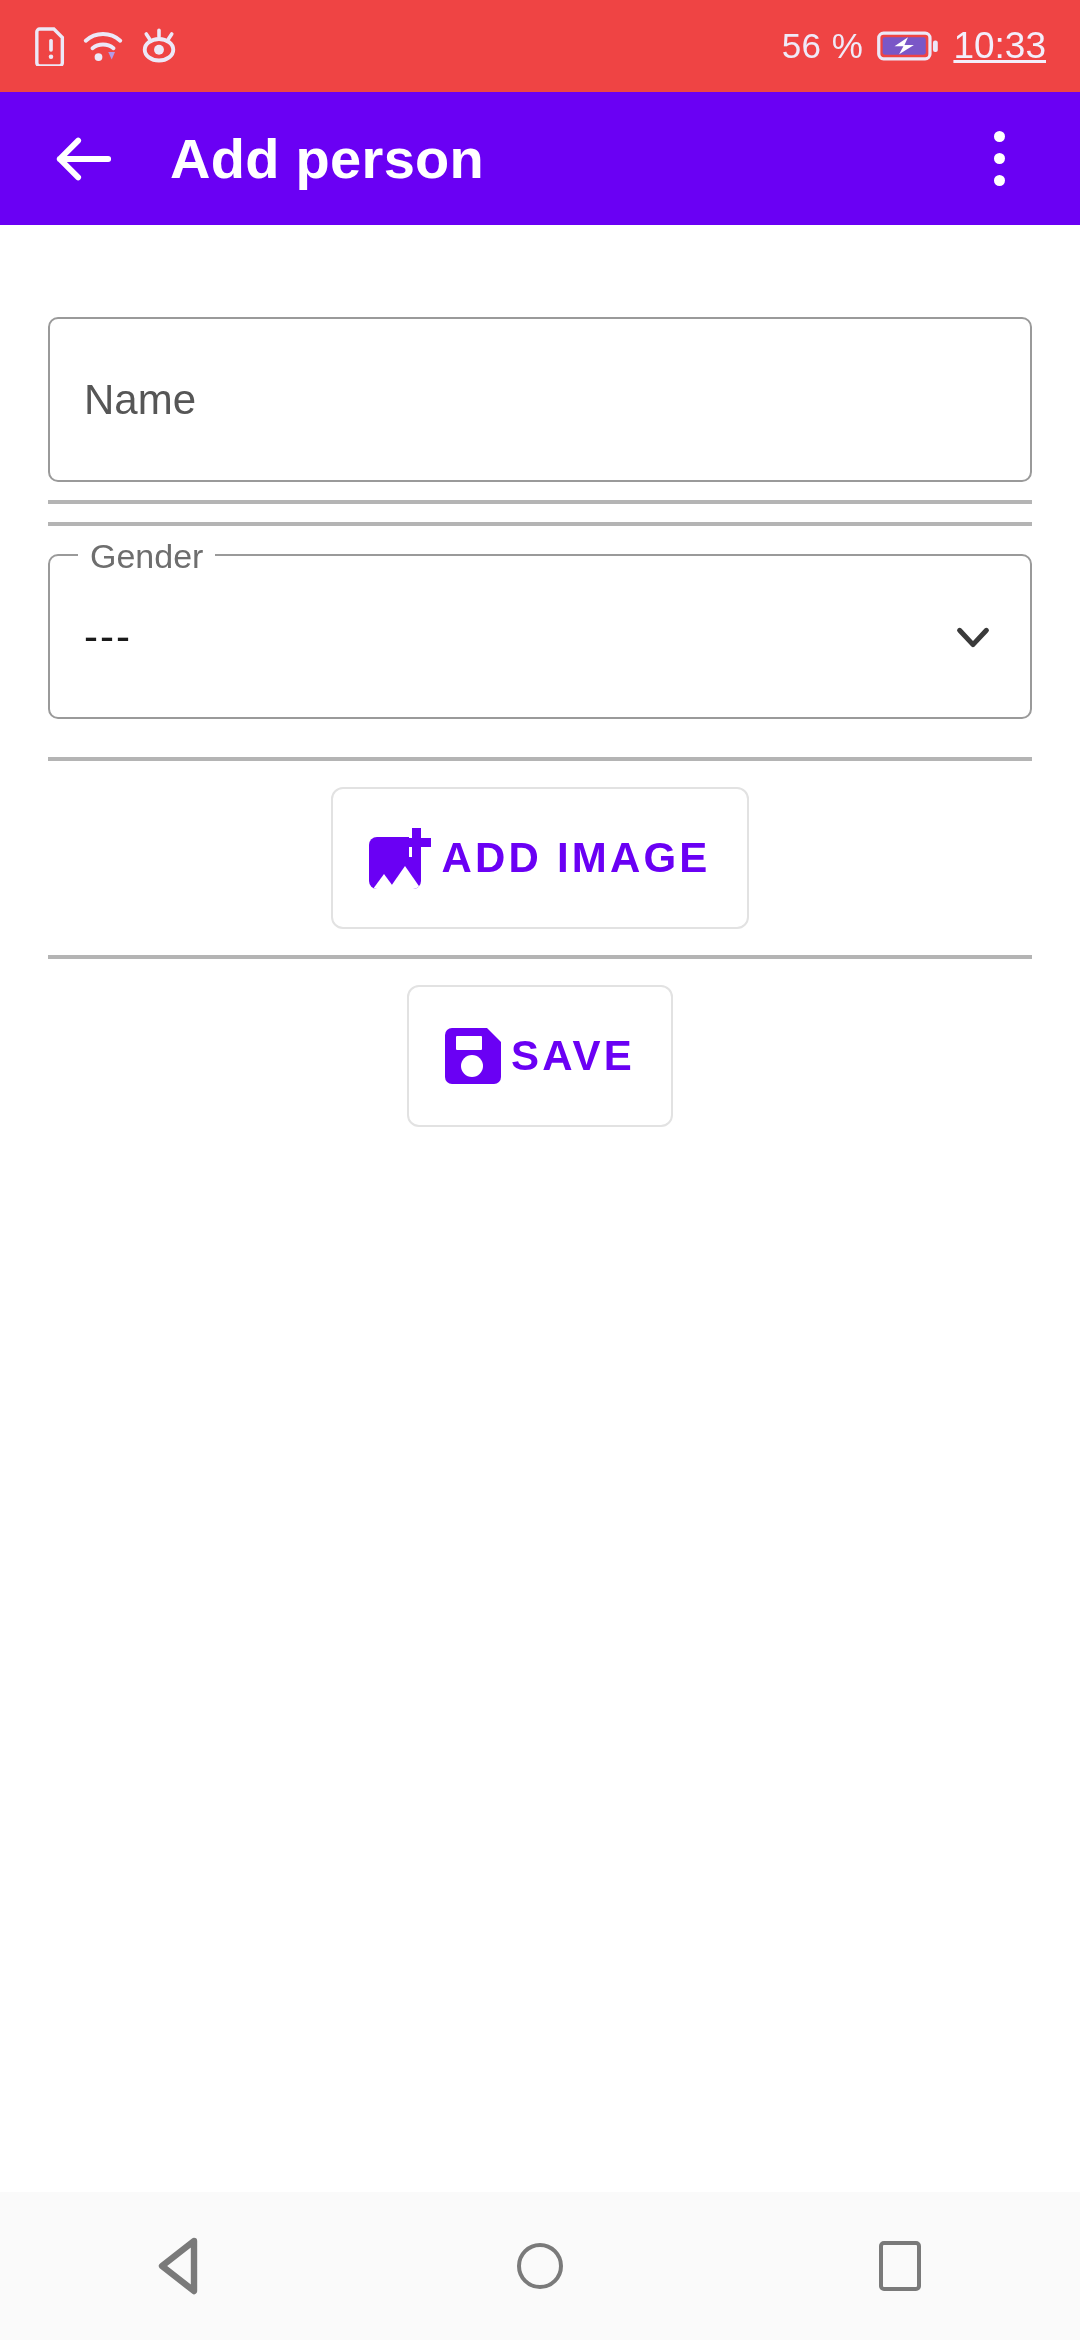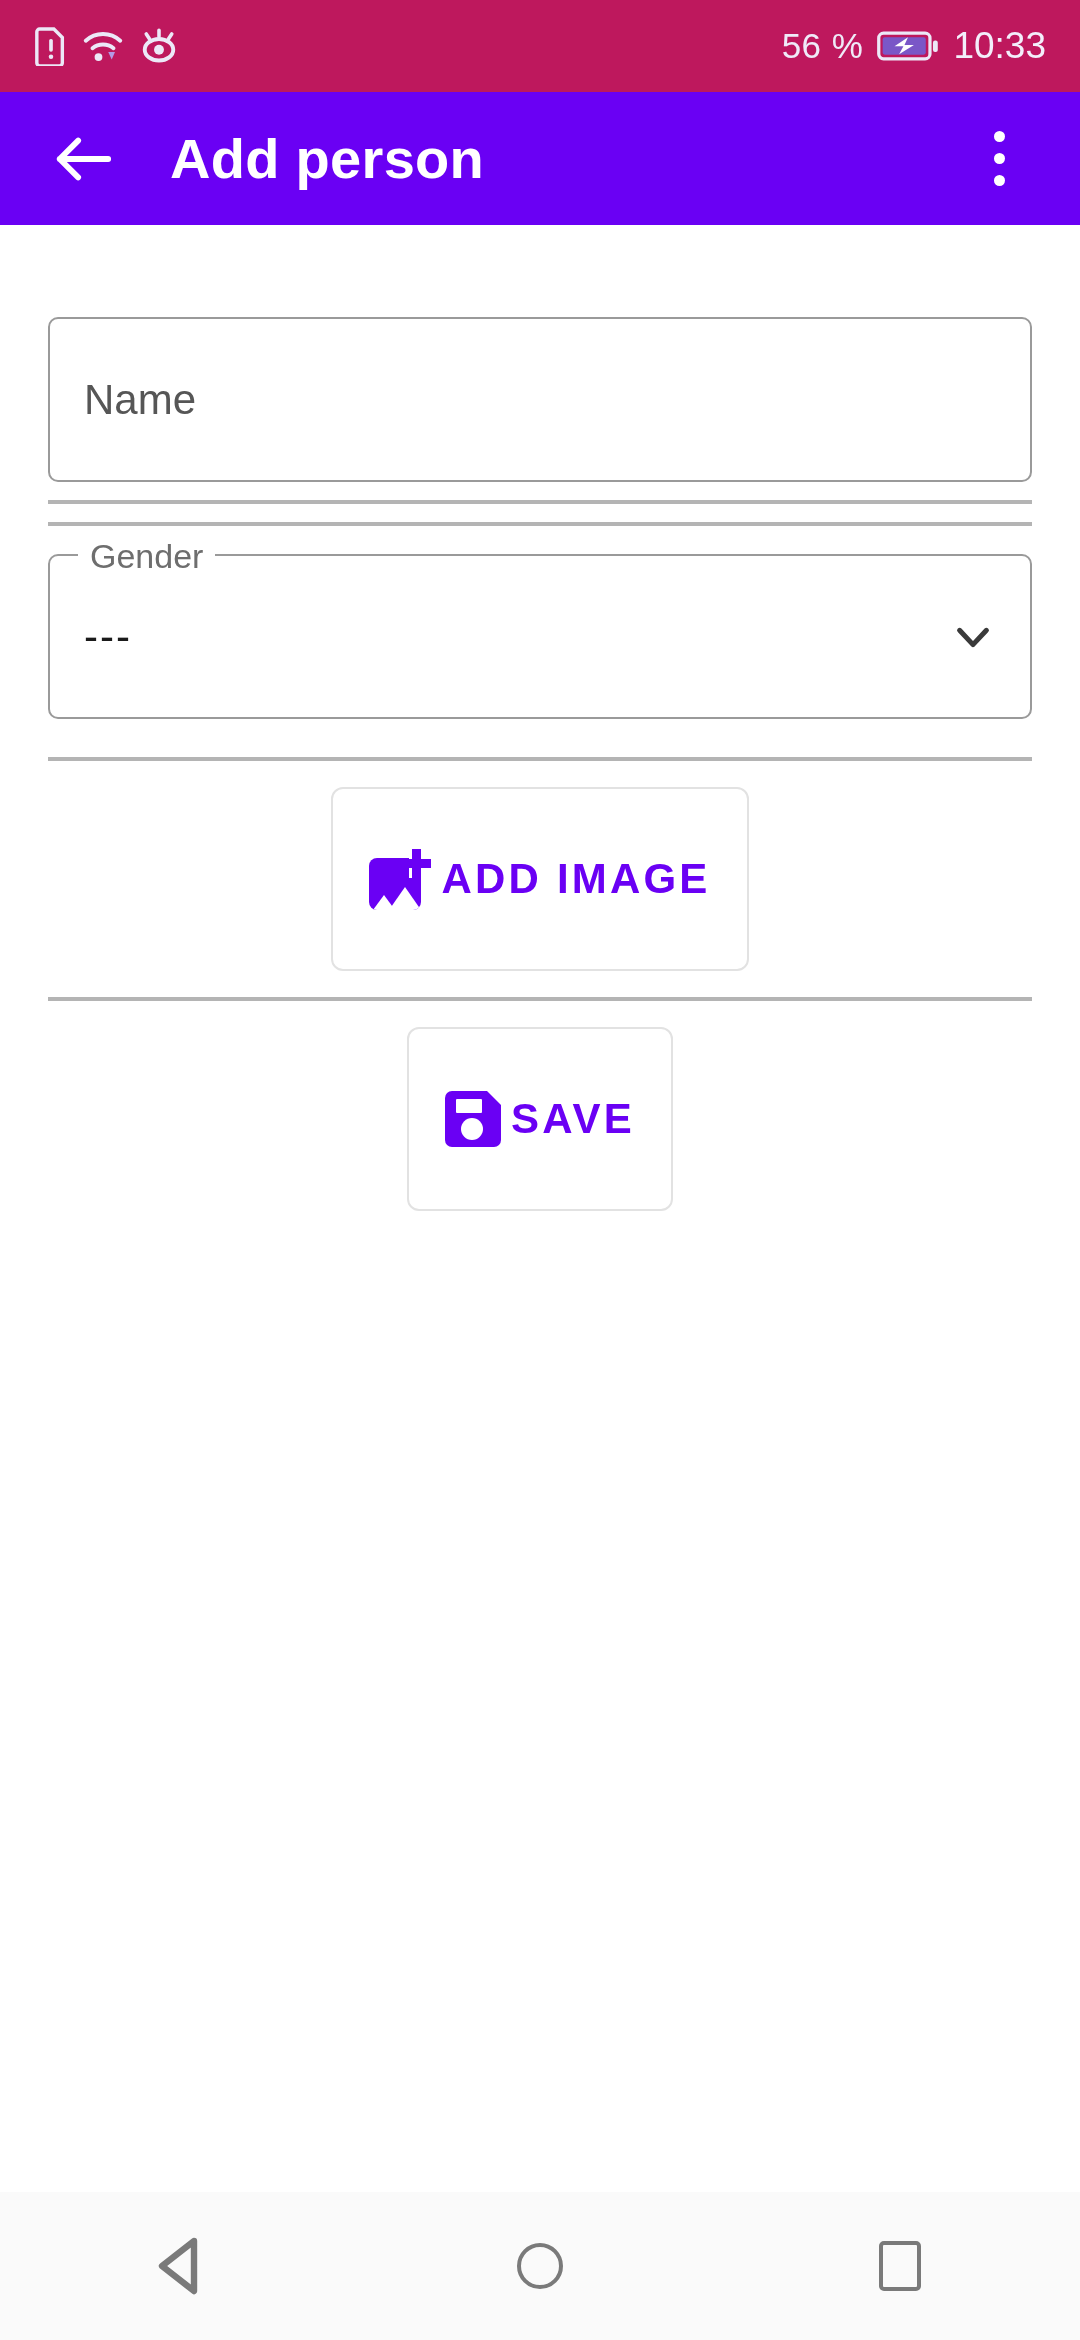--- a/index.html
+++ b/index.html
@@ -8,28 +8,28 @@
     width:1080px; height:2340px;
     background:#ffffff;
     font-family:"Liberation Sans", sans-serif;
     overflow:hidden;
   }
   .phone { position:relative; width:1080px; height:2340px; background:#ffffff; }
 
   
   .statusbar{
     position:absolute; top:0; left:0; width:1080px; height:92px;
-    background:#be185d; color:#ece8f7;
+    background:#ef4444; color:#ece8f7;
     display:flex; align-items:center; justify-content:space-between;
     padding:0 34px;
   }
   .sb-left{ display:flex; align-items:center; gap:14px; }
   .sb-right{ display:flex; align-items:center; gap:14px; }
   .sb-text{ font-size:35px; letter-spacing:.5px; color:#efeaf8; white-space:nowrap; }
-  .sb-time{ font-size:37px; color:#f3eefb; white-space:nowrap; }
+  .sb-time{ font-size:37px; color:#f3eefb; white-space:nowrap;text-decoration:underline; }
 
   
   .appbar{
     position:absolute; top:92px; left:0; width:1080px; height:133px;
     background:#6a00f4;
     display:flex; align-items:center;
   }
   .appbar-back{
     width:110px; height:110px; margin-left:28px;
     display:flex; align-items:center; justify-content:center; cursor:pointer;
@@ -104,21 +104,21 @@
   }
   .chev{ width:46px; height:46px; cursor:pointer; }
 
   
   .btn-row{ display:flex; justify-content:center; }
   .mbtn{
     display:inline-flex; align-items:center; justify-content:center;
     gap:10px;
     border:2px solid #e2e2e2; border-radius:12px;
     background:#ffffff;
-    padding:0 36px; height:184px;
+    padding:0 36px; height:142px;
     cursor:pointer;
   }
   .mbtn-label{
     color:#6a00f4; font-size:42px; font-weight:bold; letter-spacing:3.2px;
     white-space:nowrap;
   }
 
   
   .imgicon{ position:relative; width:62px; height:62px; }
   .imgicon-sq{

